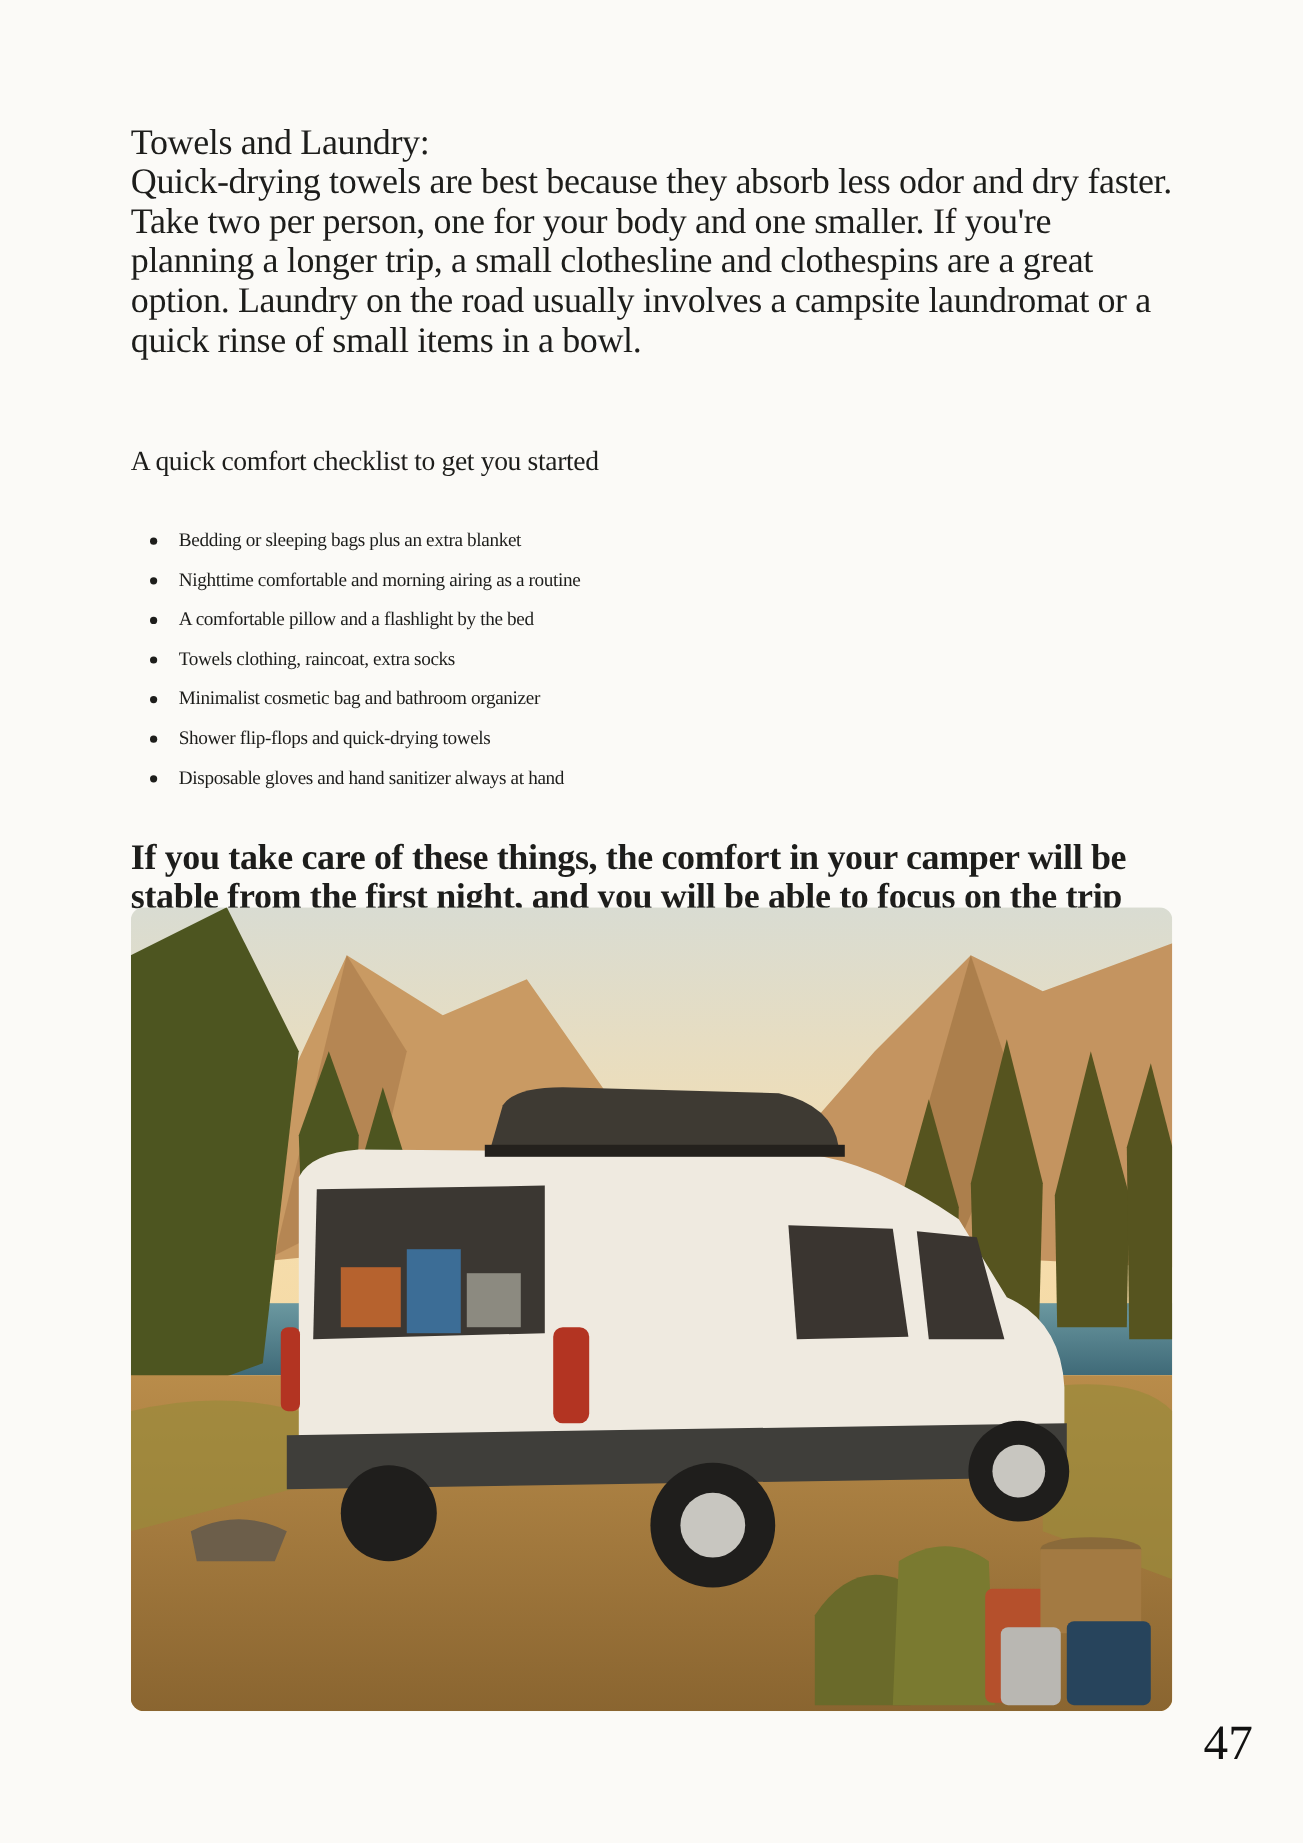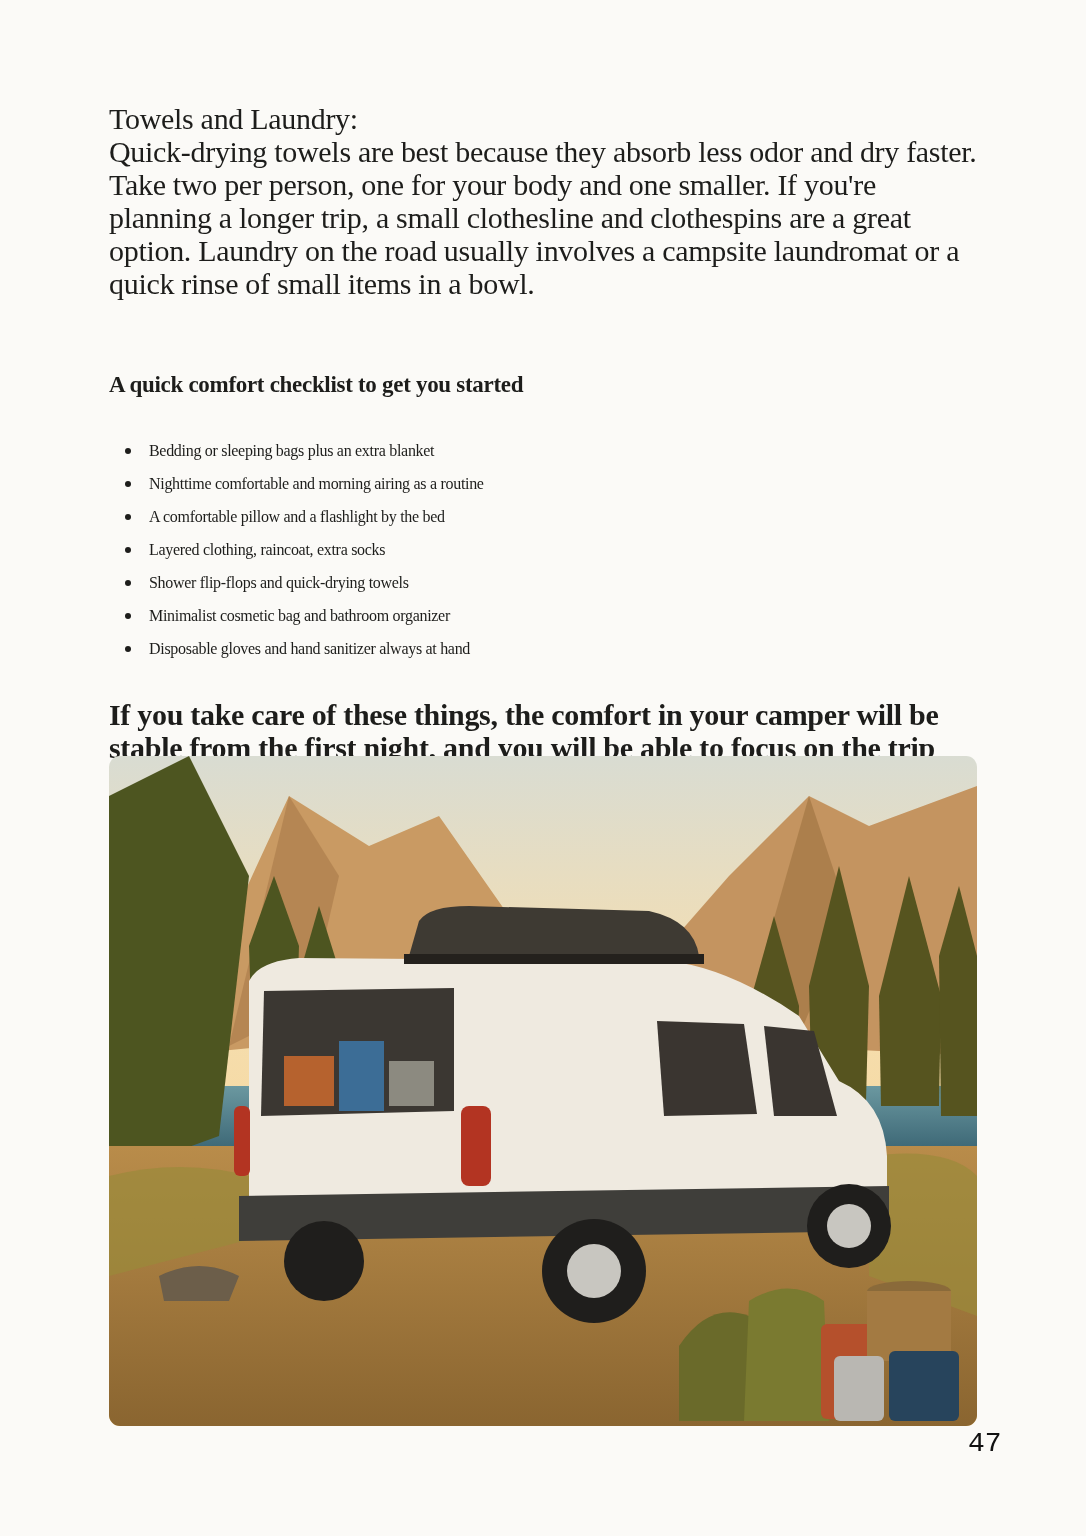--- a/index.html
+++ b/index.html
@@ -6,52 +6,52 @@
   body {
     width: 1086px; height: 1536px;
     background: #fbfaf7;
     position: relative;
     overflow: hidden;
     font-family: "Liberation Serif", "DejaVu Serif", serif;
     color: #1d1d1b;
   }
   .page { position: absolute; left: 109px; top: 102px; width: 870px; }
   .para { font-size: 30px; line-height: 33px; margin: 0; letter-spacing: -0.3px; }
-  .heading { font-size: 23px; font-weight: bold; line-height: 33px; margin: 68px 0 0 0; letter-spacing: -0.3px; }
+  .heading { font-size: 23px; font-weight: normal; line-height: 33px; margin: 68px 0 0 0; letter-spacing: -0.3px; }
   ul.checklist { list-style: none; margin: 33px 0 0 0; padding: 0; }
   ul.checklist li { position: relative; font-size: 16px; line-height: 33px; padding-left: 40px; letter-spacing: -0.3px; }
   ul.checklist li .bullet {
     position: absolute; left: 16px; top: 14px; width: 6px; height: 6px; border-radius: 50%; background: #1d1d1b;
   }
   .closing { margin-top: 33px; font-weight: bold; }
   .illustration {
     position: absolute; left: 109px; top: 756px; width: 868px; height: 670px;
     border-radius: 11px; overflow: hidden;
   }
   .illustration svg { display: block; width: 100%; height: 100%; }
   .page-number {
-    position: absolute; left: 968px; top: 1428px;
-    font-family: Liberation Mono, monospace; font-size: 28px; color: #111;
+    position: absolute; left: 1003px; top: 1428px;
+    font-family: Liberation Serif, serif; font-size: 41px; color: #111;
   }
 </style>
 </head>
 <body>
 
 <div class="page">
   <p class="para">Towels and Laundry:</p>
   <p class="para">Quick-drying towels are best because they absorb less odor and dry faster. Take two per person, one for your body and one smaller. If you're planning a longer trip, a small clothesline and clothespins are a great option. Laundry on the road usually involves a campsite laundromat or a quick rinse of small items in a bowl.</p>
 
   <p class="heading">A quick comfort checklist to get you started</p>
   <ul class="checklist">
     <li><span class="bullet"></span><span>Bedding or sleeping bags plus an extra blanket</span></li>
     <li><span class="bullet"></span><span>Nighttime comfortable and morning airing as a routine</span></li>
     <li><span class="bullet"></span><span>A comfortable pillow and a flashlight by the bed</span></li>
-    <li><span class="bullet"></span><span>Layered clothing, raincoat, extra socks</span></li>
+    <li><span class="bullet"></span><span>Towels clothing, raincoat, extra socks</span></li>
+    <li><span class="bullet"></span><span>Minimalist cosmetic bag and bathroom organizer</span></li>
     <li><span class="bullet"></span><span>Shower flip-flops and quick-drying towels</span></li>
-    <li><span class="bullet"></span><span>Minimalist cosmetic bag and bathroom organizer</span></li>
     <li><span class="bullet"></span><span>Disposable gloves and hand sanitizer always at hand</span></li>
   </ul>
 
   <p class="para closing">If you take care of these things, the comfort in your camper will be stable from the first night, and you will be able to focus on the trip instead of constantly managing chaos.</p>
 </div>
 
 <div class="illustration" title="White camper van parked by a mountain lake at sunset with backpacks and gear beside it">
   <svg viewBox="0 0 868 670" preserveAspectRatio="none">
     <defs>
       <linearGradient id="sky" x1="0" y1="0" x2="0" y2="1">

